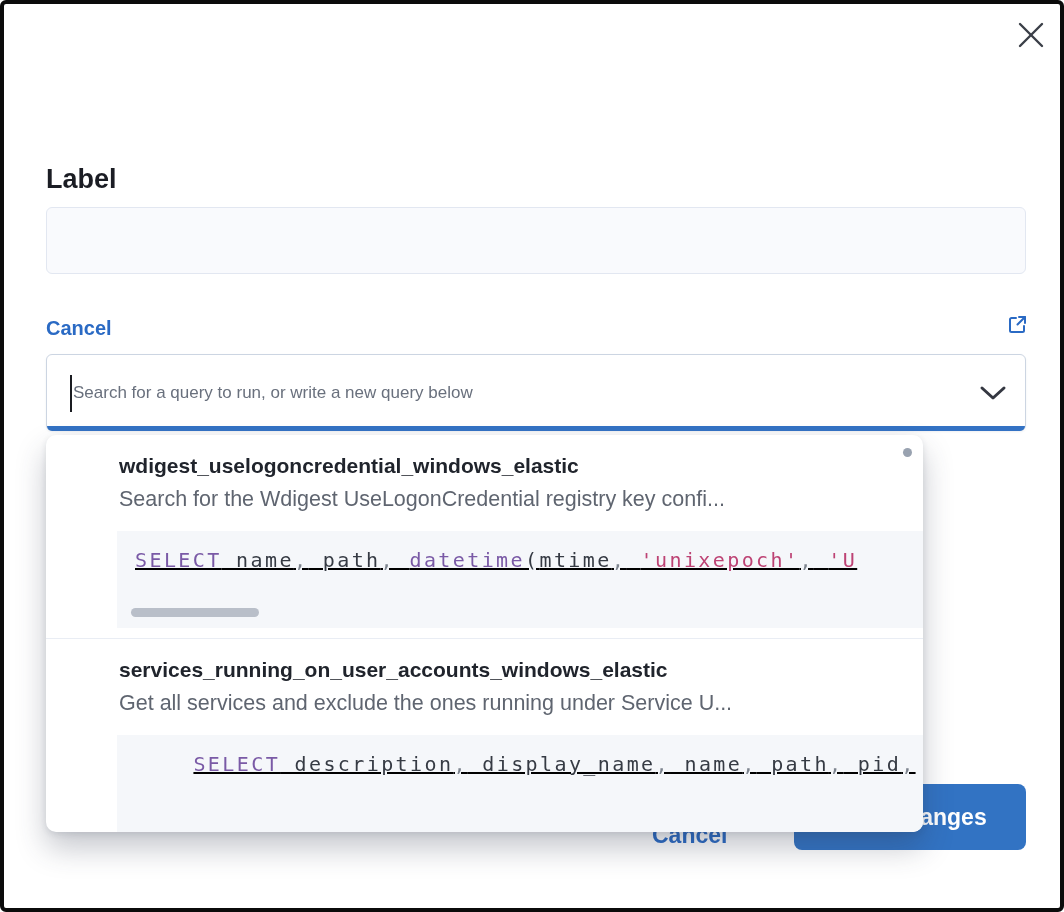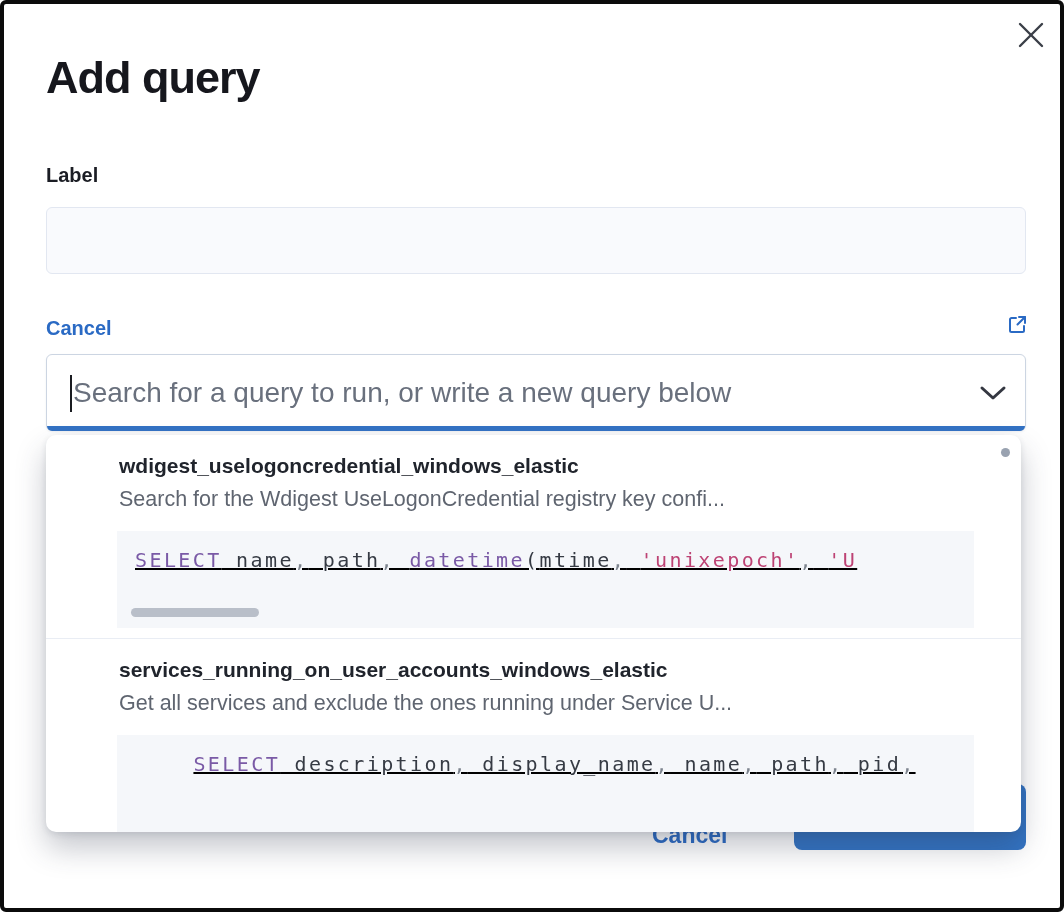--- a/index.html
+++ b/index.html
@@ -32,21 +32,21 @@
     font-size: 45px;
     font-weight: 700;
     letter-spacing: -1px;
     color: #16171d;
   }
 
   
   .field-label {
     position: absolute;
     left: 42px; top: 160px;
-    font-size: 20px;
+    font-size: 27px;
     font-weight: 700;
     color: #1b1d24;
   }
   .label-input {
     position: absolute;
     left: 42px; top: 203px;
     width: 980px; height: 67px;
     background: #f9fafd;
     border: 1px solid #e2e7f1;
     border-radius: 6px;
@@ -101,21 +101,21 @@
     background: #3372c4;
     border-radius: 0 0 6px 6px;
   }
   .combobox input {
     flex: 1;
     height: 100%;
     border: none;
     outline: none;
     background: transparent;
     font-family: "Liberation Sans", sans-serif;
-    font-size: 28px;
+    font-size: 17px;
     color: #343741;
     padding-left: 26px;
   }
   .combobox input::placeholder { color: #69707d; opacity: 1; }
   .text-cursor {
     position: absolute;
     left: 23px; top: 20px;
     width: 2px; height: 37px;
     background: #1a1c21;
   }
@@ -147,21 +147,21 @@
     font-size: 23px;
     font-weight: 700;
     z-index: 1;
     cursor: pointer;
   }
 
   
   .dropdown-panel {
     position: absolute;
     left: 42px; top: 431px;
-    width: 975px; height: 397px;
+    width: 877px; height: 397px;
     background: #ffffff;
     border-radius: 10px;
     box-shadow: 0 16px 30px rgba(45,55,75,0.28), 0 2px 6px rgba(45,55,75,0.12);
     overflow: hidden;
     z-index: 5;
   }
   .dropdown-scroll-thumb {
     position: absolute;
     top: 13px; right: 11px;
     width: 9px; height: 9px;
@@ -225,21 +225,20 @@
 
 <div class="screen">
 
   <div class="close-btn">
     <svg width="30" height="30" viewBox="0 0 30 30">
       <line x1="4" y1="4" x2="26" y2="26" stroke="#3b3f48" stroke-width="2.4" stroke-linecap="round"></line>
       <line x1="26" y1="4" x2="4" y2="26" stroke="#3b3f48" stroke-width="2.4" stroke-linecap="round"></line>
     </svg>
   </div>
 
-  <h1 class="modal-title">Add query</h1>
 
   <div class="field-label">Label</div>
   <input class="label-input" type="text" value="" style="">
 
   <div class="query-row">
     <span class="query-label">Cancel</span>
     <a class="schema-link">
       <svg width="21" height="21" viewBox="0 0 21 21">
         <path d="M9 4 H4.5 C3.7 4 3 4.7 3 5.5 V16.5 C3 17.3 3.7 18 4.5 18 H15.5 C16.3 18 17 17.3 17 16.5 V12" fill="none" stroke="#2a6ac4" stroke-width="2" stroke-linecap="round"></path>
         <path d="M12 3 H18 V9" fill="none" stroke="#2a6ac4" stroke-width="2" stroke-linecap="round" stroke-linejoin="round"></path>

